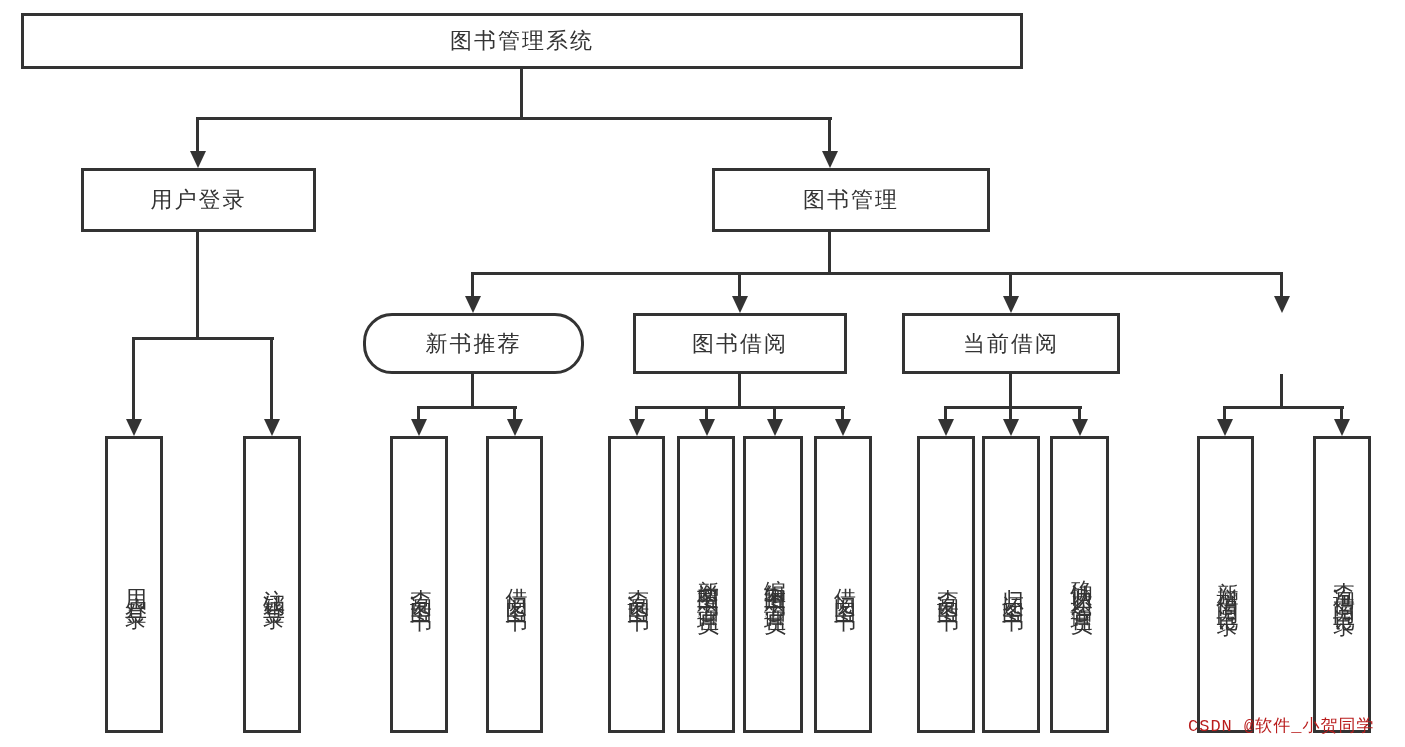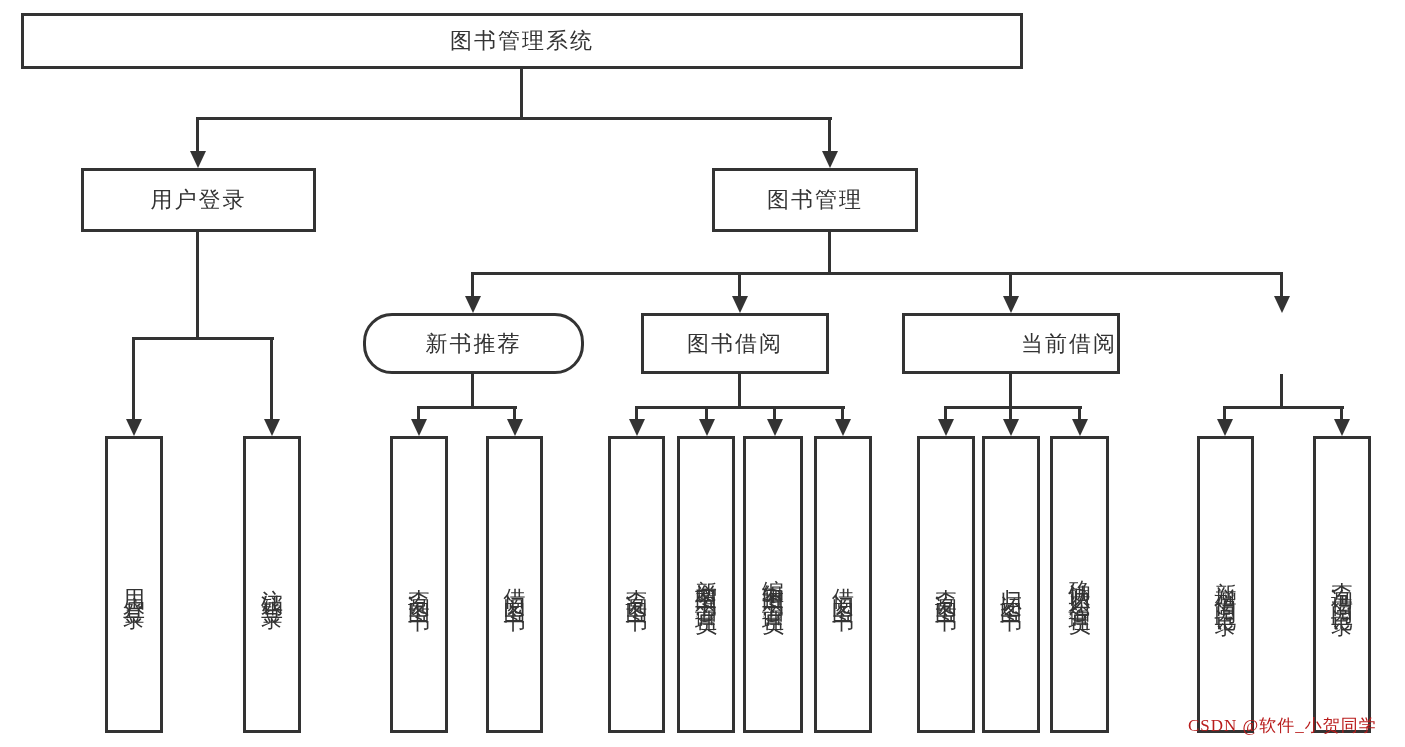--- a/index.html
+++ b/index.html
@@ -1,18 +1,18 @@
 <!DOCTYPE html>
 <html><head>
 <meta charset="utf-8">
 <style>
   html,body{margin:0;padding:0;background:#fff;}
   #stage{
     position:relative;width:1405px;height:747px;background:#fff;overflow:hidden;
-    font-family:Liberation Serif, serif;color:#333;
+    font-family:Liberation Mono, monospace;color:#333;
   }
   .node{
     position:absolute;box-sizing:border-box;border:3px solid #333;background:#fff;
     display:flex;align-items:center;justify-content:center;
     font-size:22px;letter-spacing:2px;white-space:nowrap;
   }
   .leaf{
     position:absolute;box-sizing:border-box;border:3px solid #333;background:#fff;
     writing-mode:vertical-rl;text-orientation:mixed;
     display:flex;align-items:center;justify-content:center;
@@ -36,33 +36,33 @@
 <div id="stage">
 
   <div class="node" style="left:21px;top:13px;width:1002px;height:56px;">
     <span>图书管理系统</span>
   </div>
 
   <div class="node" style="left:81px;top:168px;width:235px;height:64px;">
     <span>用户登录</span>
   </div>
 
-  <div class="node" style="left:712px;top:168px;width:206px;height:64px;">
+  <div class="node" style="left:712px;top:168px;width:278px;height:64px;">
     <span>图书管理</span>
   </div>
 
   <div class="node" style="left:363px;top:313px;width:221px;height:61px;border-radius:29px;">
     <span>新书推荐</span>
   </div>
 
-  <div class="node" style="left:633px;top:313px;width:188px;height:61px;margin-left:8px;">
+  <div class="node" style="left:633px;top:313px;width:214px;height:61px;">
     <span>图书借阅</span>
   </div>
 
-  <div class="node" style="left:902px;top:313px;width:218px;height:61px;justify-content:flex-end;">
+  <div class="node" style="left:902px;top:313px;width:218px;height:61px;">
     <span>当前借阅</span>
   </div>
 
 
   <div class="leaf" style="left:105px;top:436px;width:58px;height:297px;">
     <span>用户登录</span>
   </div>
 
   <div class="leaf" style="left:243px;top:436px;width:58px;height:297px;">
     <span>注销登录</span>

